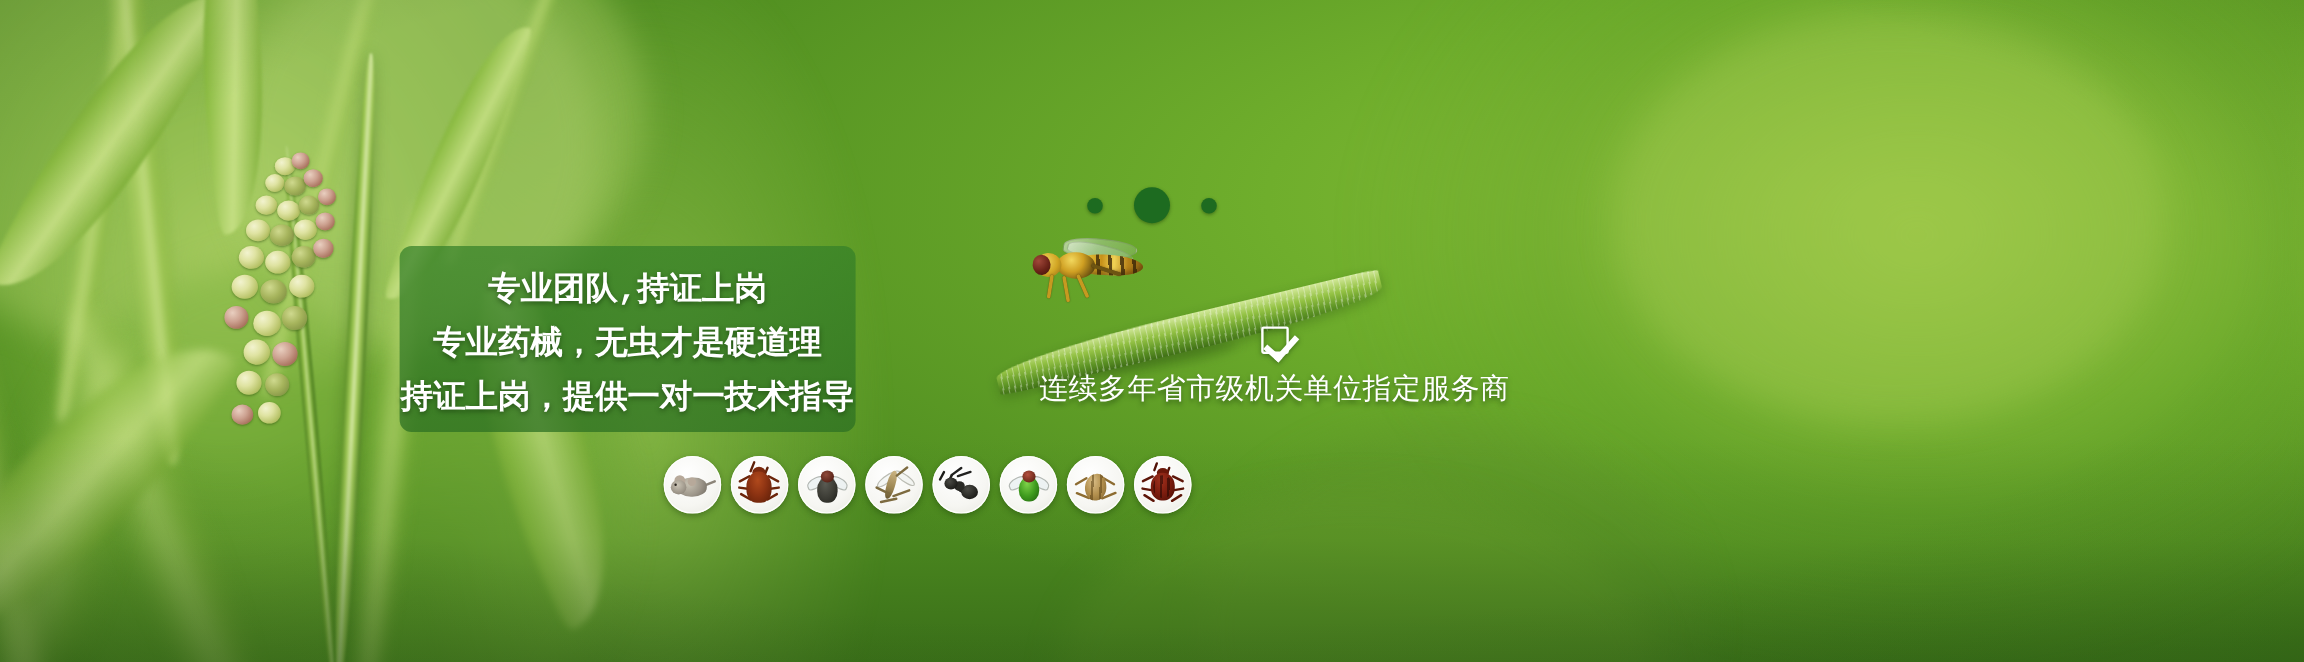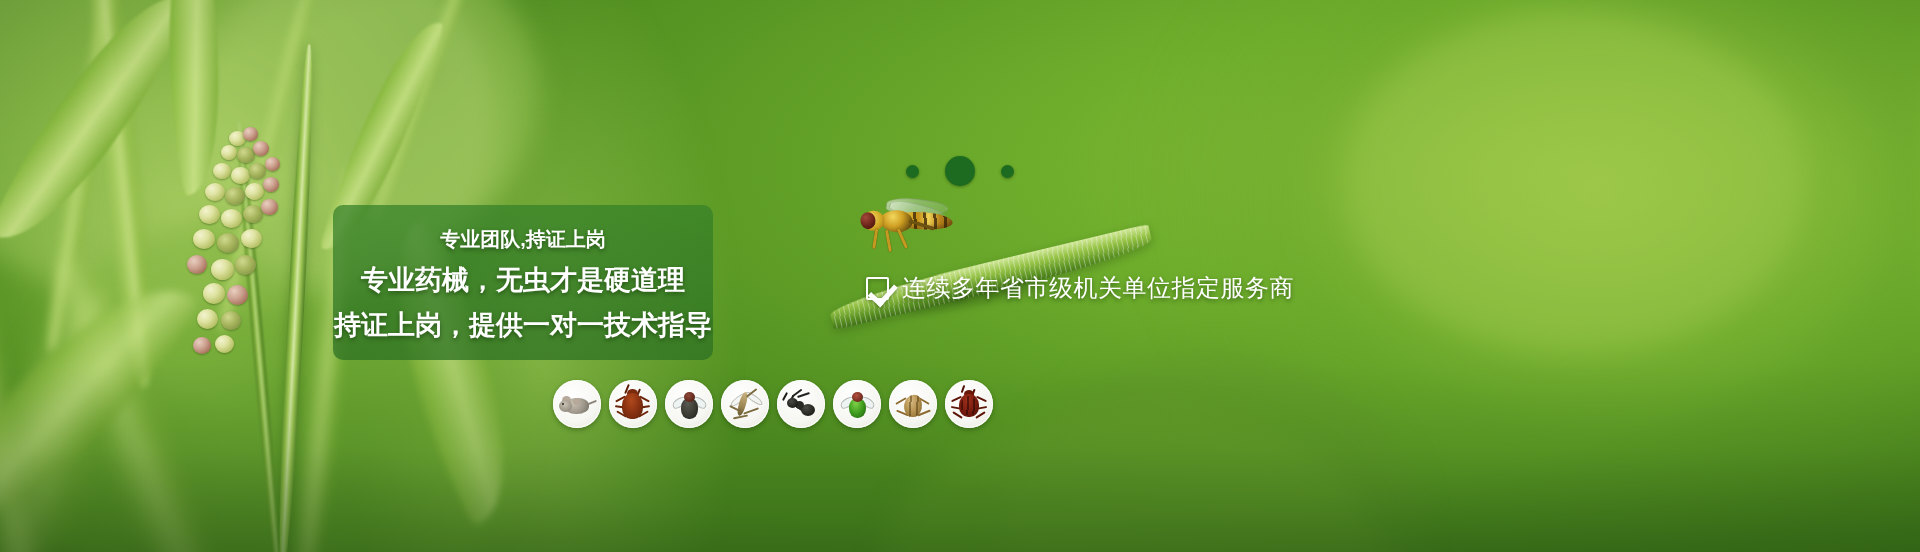--- a/index.html
+++ b/index.html
@@ -238,31 +238,31 @@
     align-items:center; gap:9px;
     padding:4px 0 0 0;
   }
   .p-line {
     color:#ffffff;
     font-weight:bold;
     white-space:nowrap;
     text-shadow:0 2px 4px rgba(18,50,8,.6);
     letter-spacing:0px;
   }
-  .p-line.l1 { font-size:20px; }
+  .p-line.l1 { font-size:27px;font-family:Liberation Mono, monospace; }
   .p-line.l2 { font-size:27px; }
   .p-line.l3 { font-size:27px; }
 
   
   .checklist {
     position:absolute;
     left:866px; top:272px;
     display:flex; flex-direction:column; gap:22px;
   }
-  .check-row { display:flex; align-items:center; gap:13px; }
+  .check-row { display:flex; align-items:center; gap:13px;flex-direction:column; }
   .check-box {
     position:relative;
     width:23px; height:23px;
     border:2px solid #ffffff;
     border-radius:2px;
     flex:0 0 auto;
     filter:drop-shadow(0 1px 2px rgba(20,55,8,.5));
   }
   .check-box::after {
     content:"";

